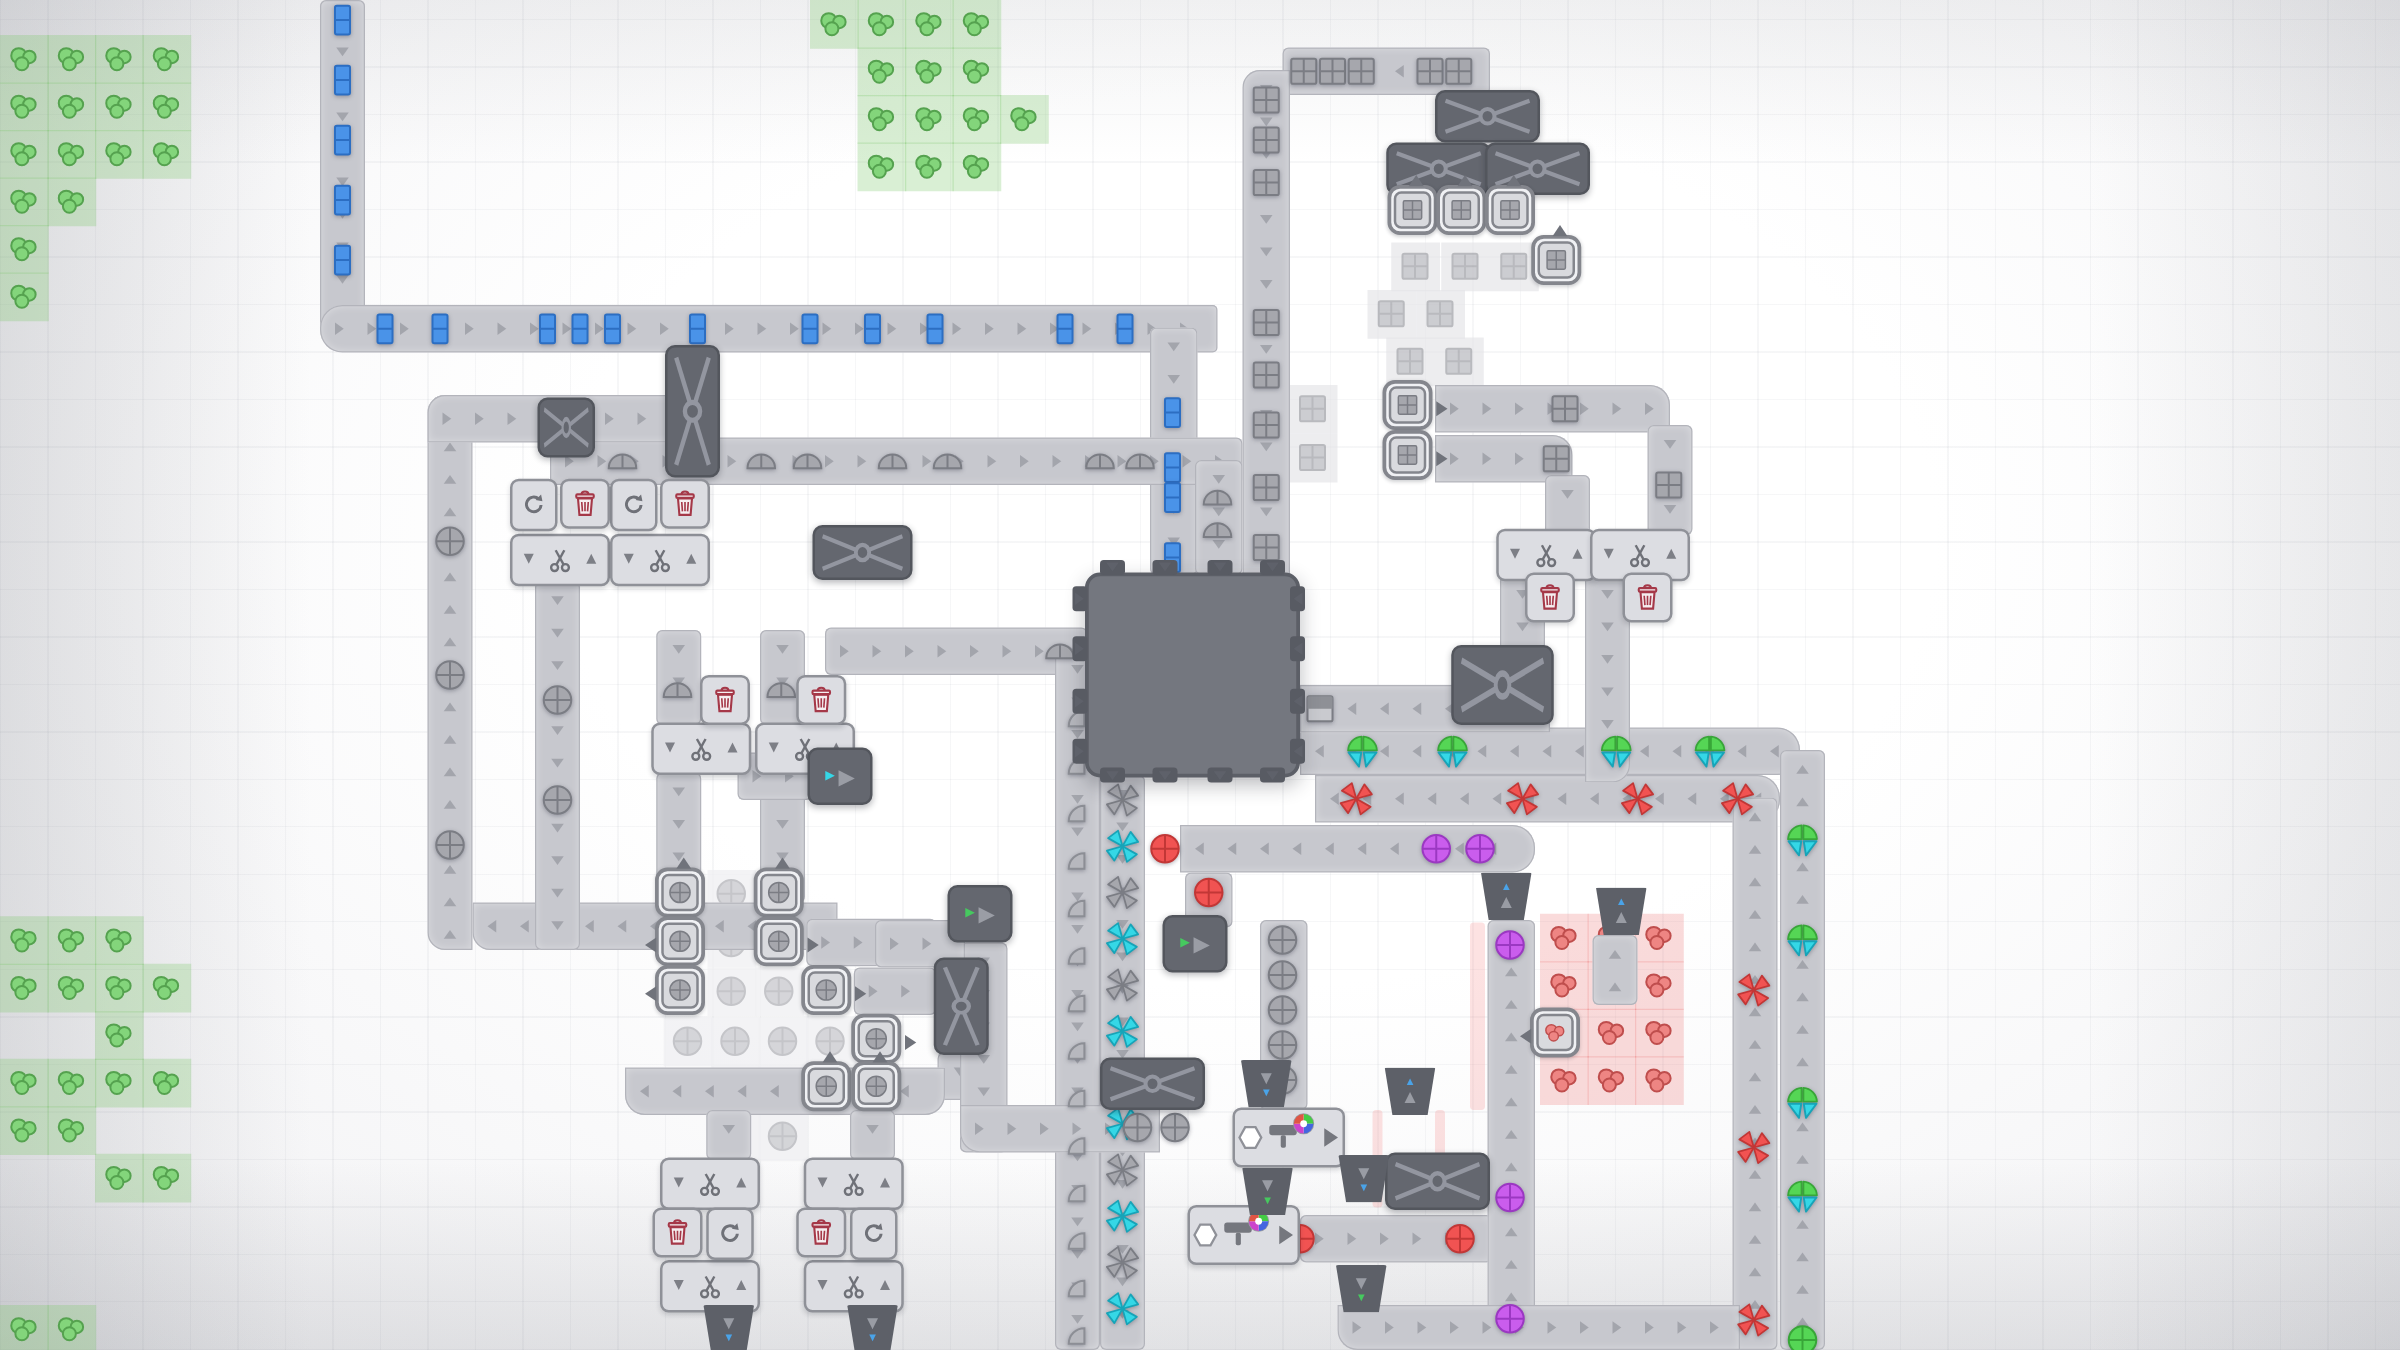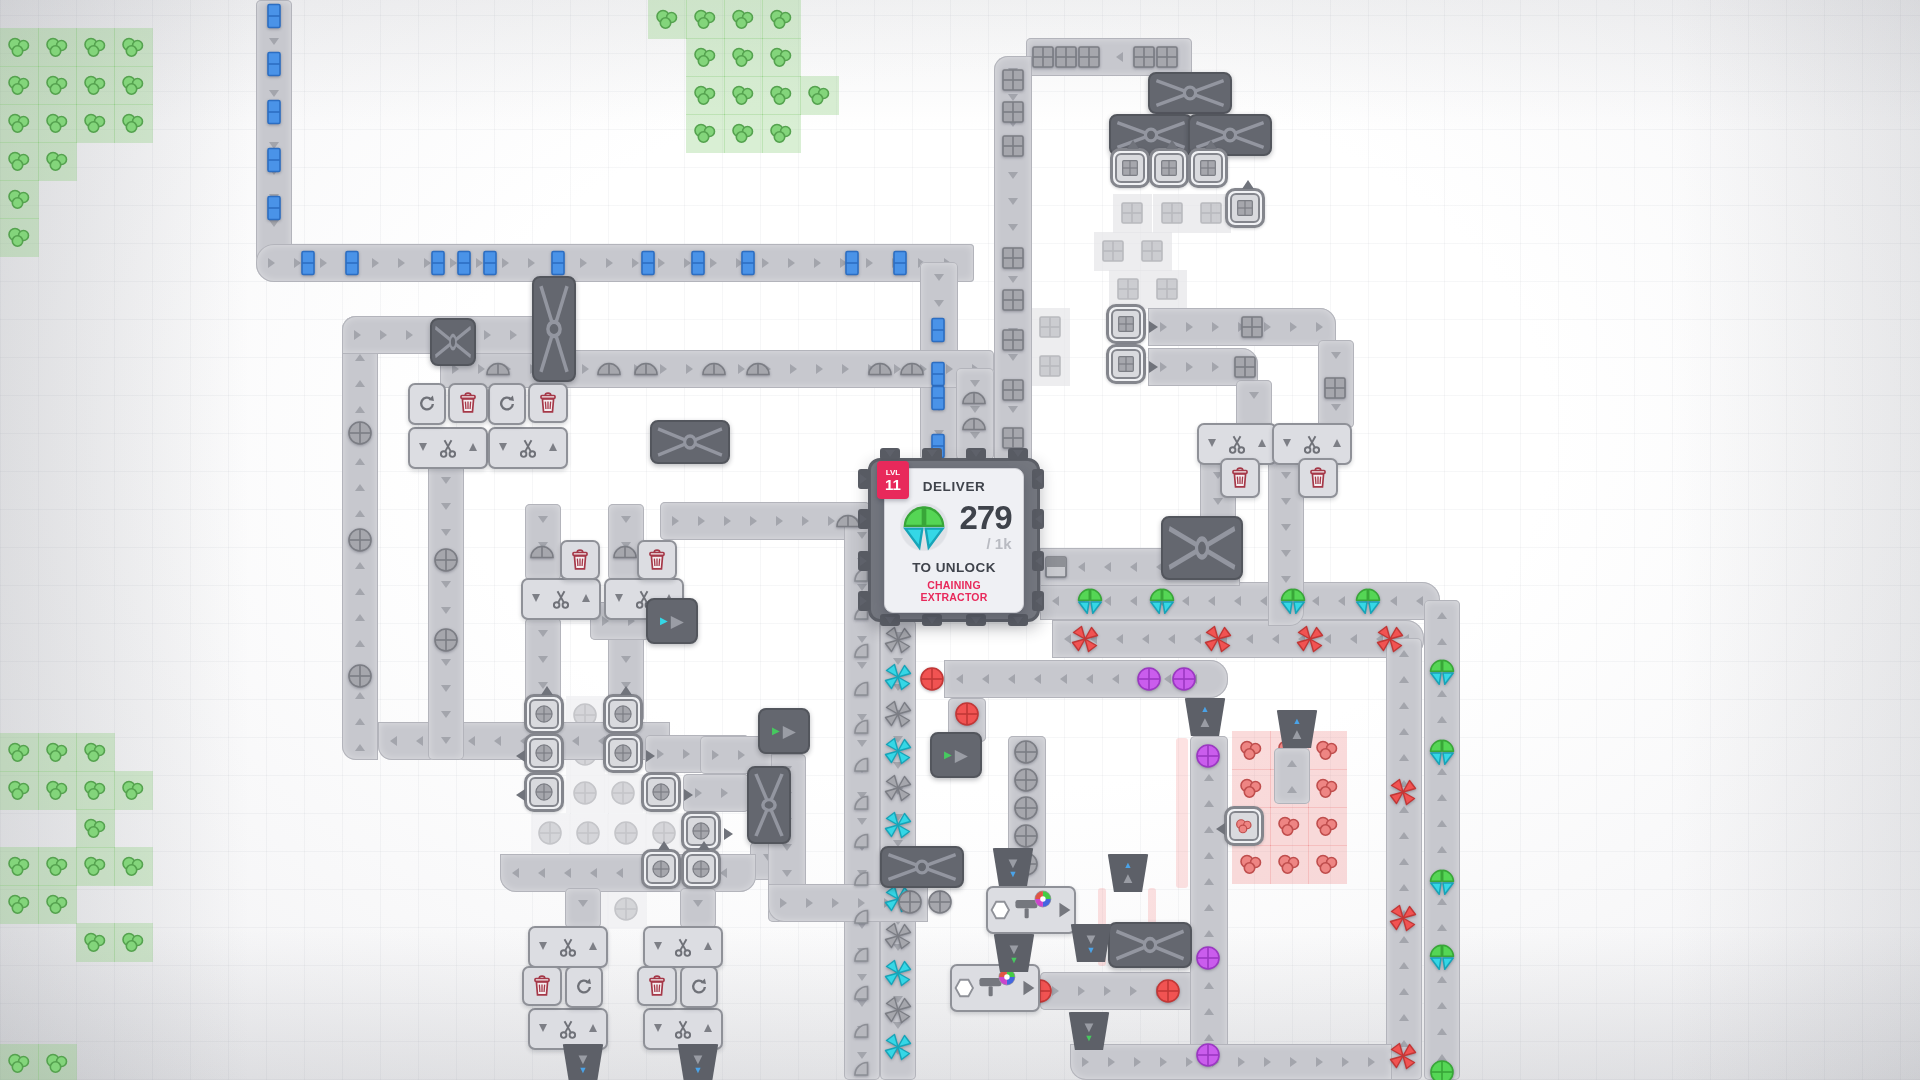--- a/index.html
+++ b/index.html
@@ -2279,36 +2279,13 @@
       </div>
       <div class="tab" style="position: absolute; left: 858px; top: 590.68px; width: 12px; height: 20px;">
         <div class="chev cR" style="left: 2px; top: 5px;"></div>
       </div>
       <div class="tab" style="position: absolute; left: 1032px; top: 590.68px; width: 12px; height: 20px;">
         <div class="chev cL" style="left: 3px; top: 5px;"></div>
       </div>
     </div>
   <div class="vig"></div>
 
-  <div class="hub-card">
-    <div class="lvl">
-      <span>LVL</span>
-      <b>11</b>
-    </div>
-    <div class="deliver">DELIVER</div>
-    <div class="goalrow">
-      <span class="gshape">
-        <svg viewBox="0 0 30 30">
-          <path d="M3.5 14.3 A11.5 11.5 0 0 1 14.3 3.3 L14.3 14.3 Z" fill="#55d655" stroke="#38a638" stroke-width="1.4"></path>
-          <path d="M15.7 3.3 A11.5 11.5 0 0 1 26.5 14.3 L15.7 14.3 Z" fill="#55d655" stroke="#38a638" stroke-width="1.4"></path>
-          <path d="M14 16 L3.8 16 L12.2 27.3 Z" fill="#35d7e6" stroke="#17a4b8" stroke-width="1.4"></path>
-          <path d="M16 16 L26.2 16 L17.8 27.3 Z" fill="#35d7e6" stroke="#17a4b8" stroke-width="1.4"></path>
-        </svg>
-      </span>
-      <span class="gnums">
-        <b>279</b>
-        <i>/ 1k</i>
-      </span>
-    </div>
-    <div class="unlock">TO UNLOCK</div>
-    <div class="reward">CHAINING EXTRACTOR</div>
-  </div>
 </div>
 
 </body></html>

